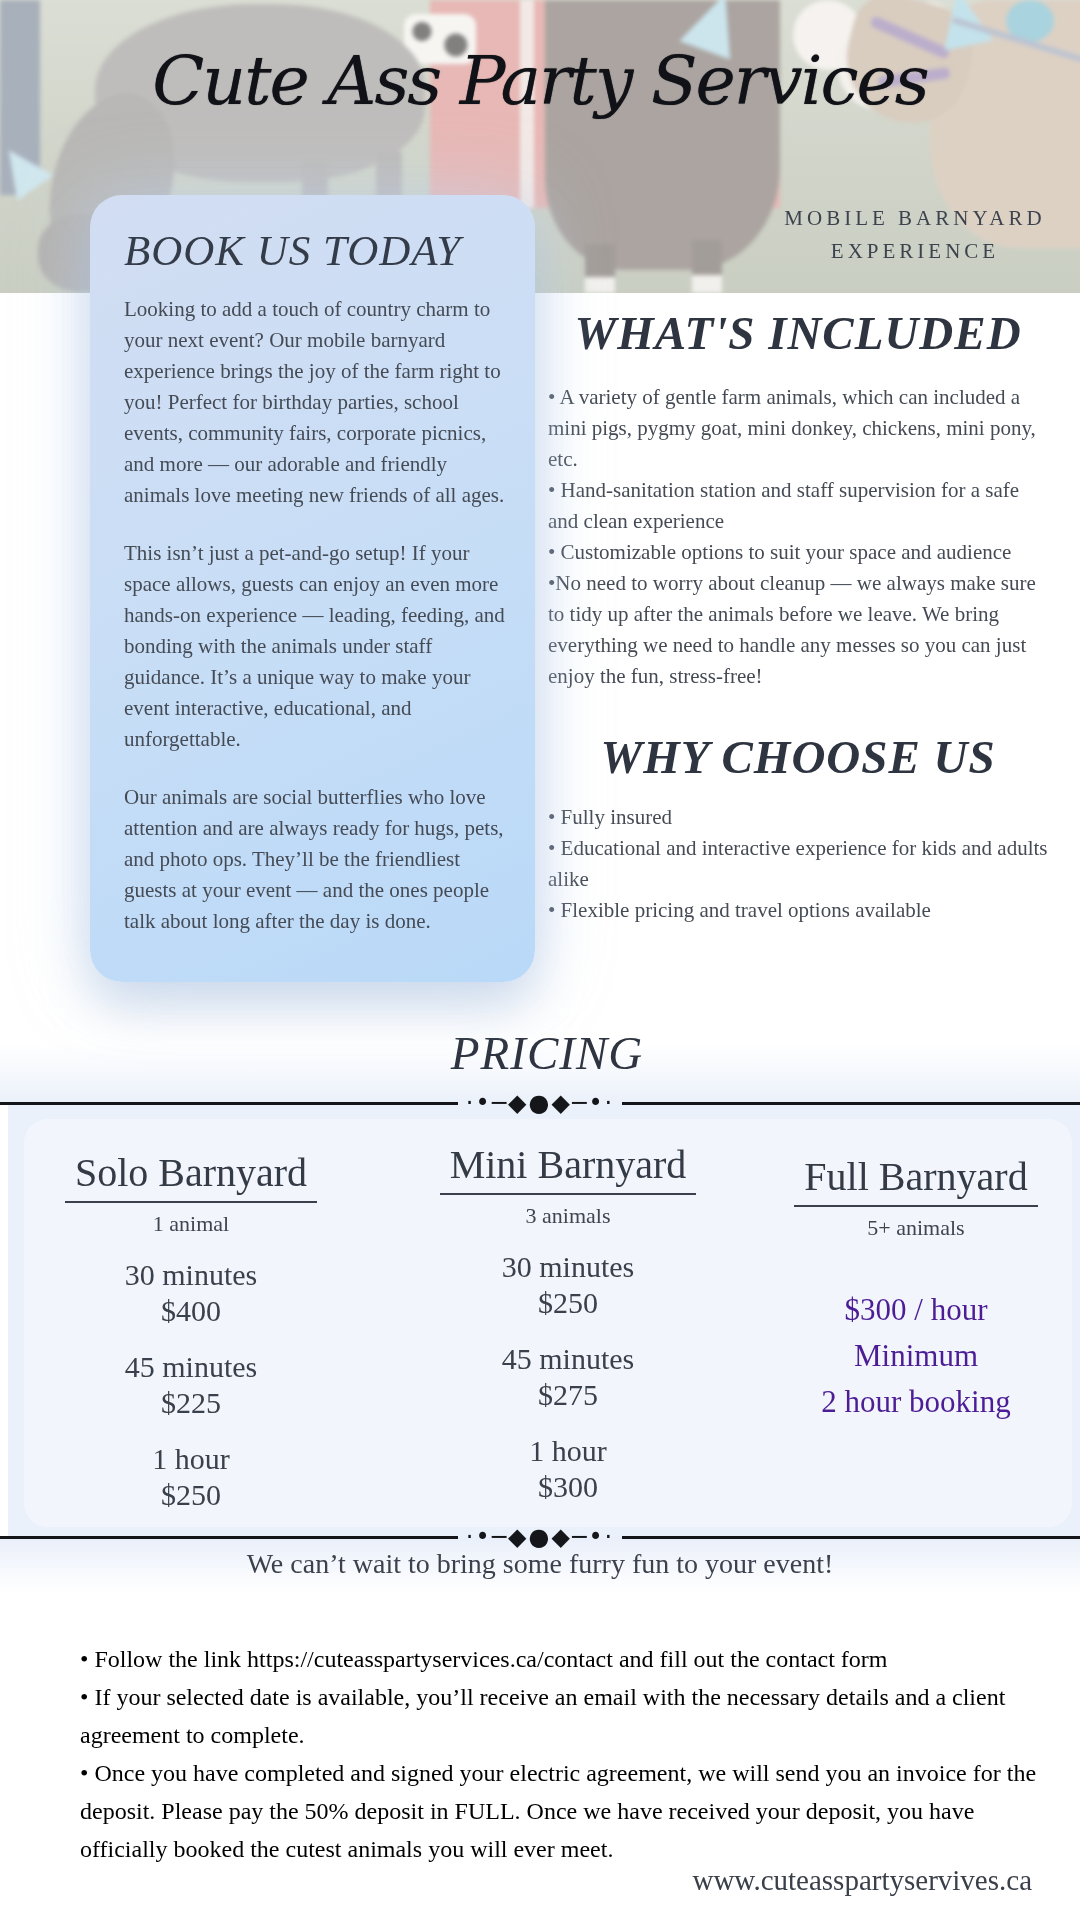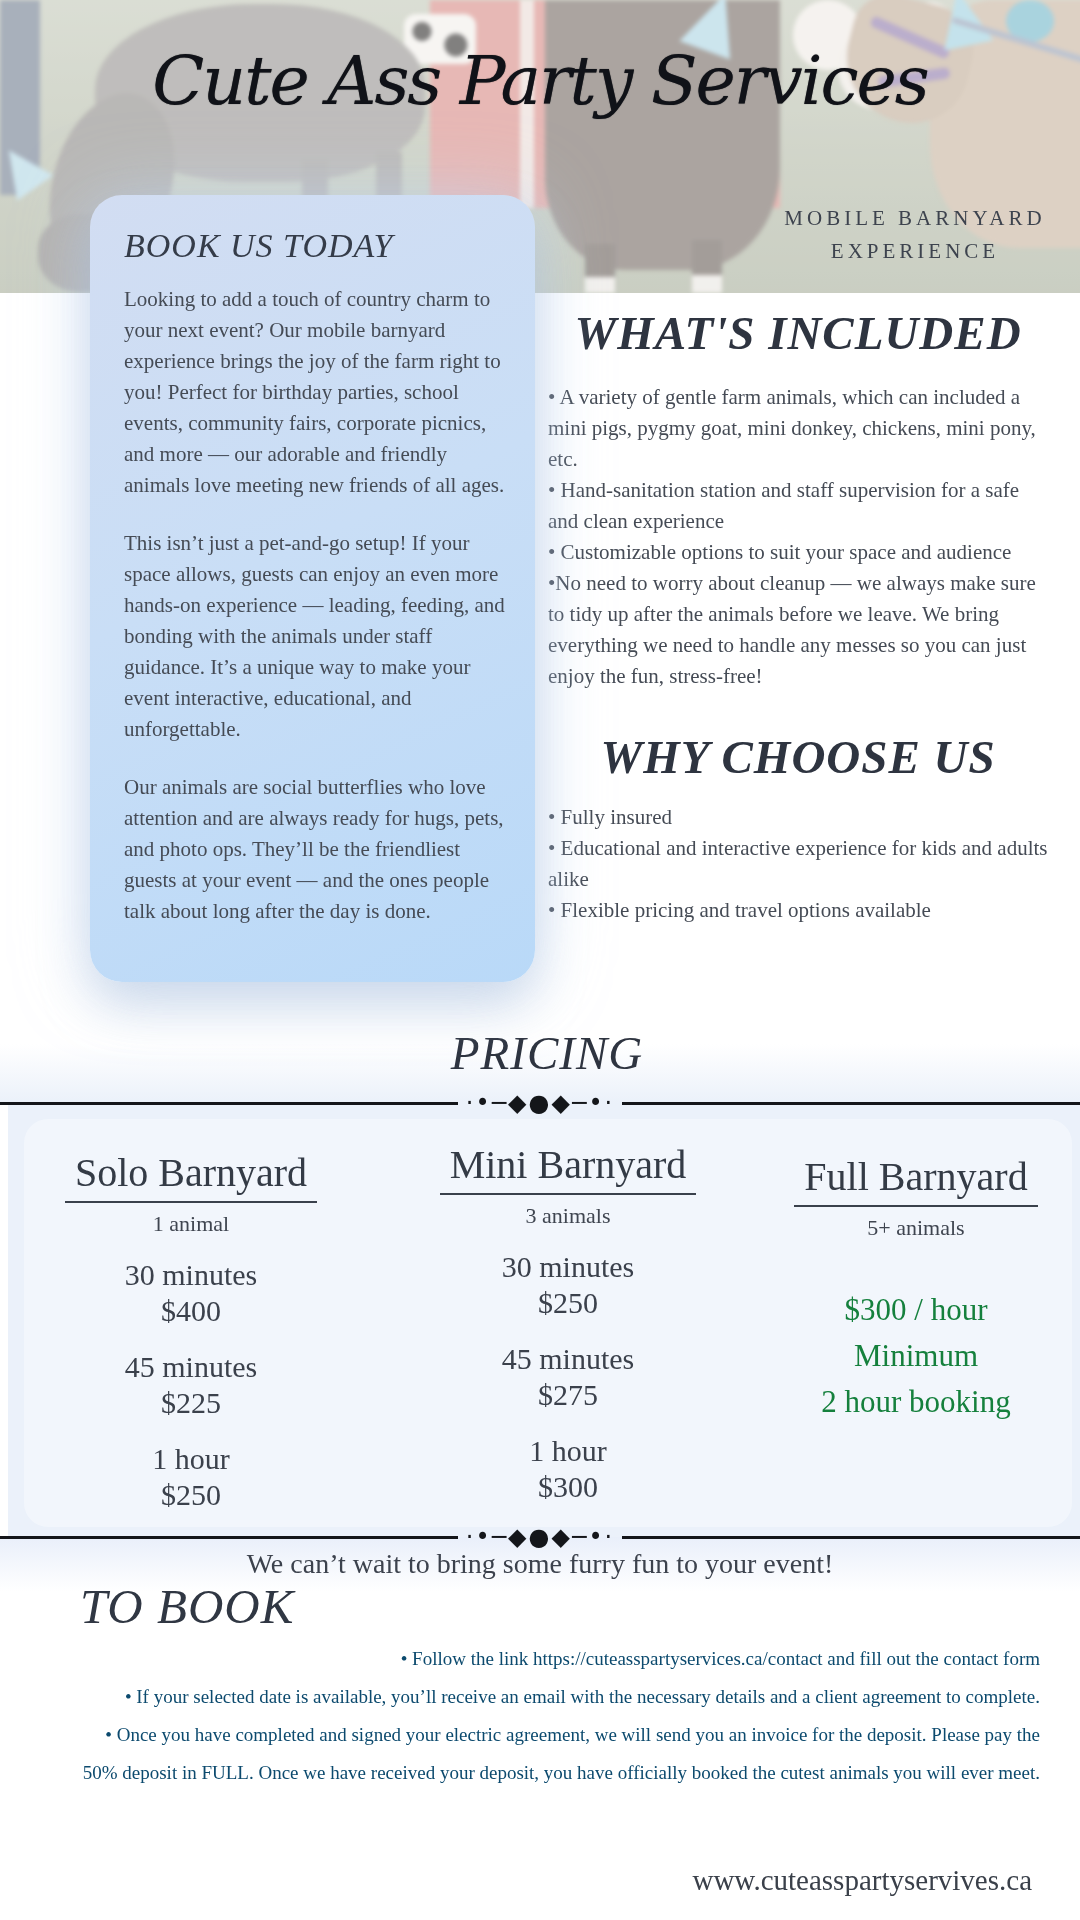--- a/index.html
+++ b/index.html
@@ -50,21 +50,21 @@
      font-family:"DejaVu Serif",serif;font-style:italic;font-size:68px;line-height:1.15;
      letter-spacing:-2px;color:#101218;text-shadow:0 0 1px rgba(10,10,14,.65);}
   .hero-tagline{position:absolute;left:775px;top:202px;width:280px;z-index:5;text-align:center;
      font-size:21px;line-height:33px;letter-spacing:4px;color:#3d434e;}
 
   
   .book-box{position:absolute;left:90px;top:195px;width:445px;height:787px;box-sizing:border-box;
      padding:26px 30px 0 32px;border-radius:32px;z-index:6;overflow:hidden;
      background:linear-gradient(155deg,#d2ddf2 0%,#c9def6 45%,#b9d9f8 100%);
      box-shadow:0 25px 50px rgba(150,175,210,.40),0 0 70px rgba(200,220,245,.55);}
-  .book-heading{font-style:italic;font-size:34px;line-height:1.1;letter-spacing:1px;color:#353c49;margin:6px 0 20px 2px;}
+  .book-heading{font-style:italic;font-size:43px;line-height:1.1;letter-spacing:1px;color:#353c49;margin:6px 0 20px 2px;}
   .book-p{font-size:21px;line-height:31px;color:#454b55;margin:0 0 27px 2px;}
 
   
   .right-col{position:absolute;left:548px;top:296px;width:500px;}
   .sec-heading{font-style:italic;font-size:47px;line-height:1.15;letter-spacing:1px;color:#2e3440;text-align:center;margin:0;}
   .included-heading{margin:10px 0 22px 0;}
   .why-heading{margin:38px 0 18px 0;}
   .bullet{font-size:21px;line-height:31px;color:#454b55;margin:0;}
 
   
@@ -84,28 +84,28 @@
      letter-spacing:2px;color:#14161a;}
   .price-col{position:absolute;text-align:center;}
   .price-col-1{left:28px;top:48px;width:310px;}
   .price-col-2{left:405px;top:40px;width:310px;}
   .price-col-3{left:752px;top:52px;width:312px;}
   .pc-title{display:inline-block;font-size:40px;line-height:1.1;color:#343b46;padding:0 10px 6px 10px;
      border-bottom:2px solid #3a414c;}
   .pc-sub{font-size:22px;margin-top:8px;color:#3f4550;text-align:center;}
   .pc-item{margin-top:20px;}
   .pc-line{font-size:30px;line-height:36px;color:#3b414c;}
-  .pc-block{margin-top:46px;font-size:31px;line-height:46px;color:#15803d;}
+  .pc-block{margin-top:46px;font-size:31px;line-height:46px;color:#4c1d95;}
 
   
   .closing-line{position:absolute;left:0;top:1548px;width:100%;text-align:center;font-size:28px;color:#3c424d;}
   .to-book-heading{position:absolute;left:80px;top:1578px;font-style:italic;font-size:49px;
      letter-spacing:1px;color:#303743;}
   .footer-bullets{position:absolute;left:80px;top:1640px;width:960px;}
-  .footer-bullets .bullet{font-size:19px;line-height:38px;color:#0c4a6e;text-align:right;}
+  .footer-bullets .bullet{font-size:24px;line-height:38px;color:#000000;}
   .website{position:absolute;right:48px;top:1864px;font-size:29px;color:#3a404a;}
 </style>
 </head>
 <body>
 
 <div class="page">
 
   <div class="hero">
     <div class="photo-shapes">
       <div class="ph ph-person"></div>
@@ -222,21 +222,20 @@
     <span class="line"></span>
   </div>
   <div class="divider divider-2">
     <span class="line"></span>
     <span class="ornament">·•─◆●◆─•·</span>
     <span class="line"></span>
   </div>
   <div class="fade-bottom"></div>
 
   <div class="closing-line">We can’t wait to bring some furry fun to your event!</div>
-  <div class="to-book-heading">TO BOOK</div>
   <div class="footer-bullets">
     <p class="bullet">• Follow the link https://cuteasspartyservices.ca/contact and fill out the contact form</p>
     <p class="bullet">• If your selected date is available, you’ll receive an email with the necessary details and a client agreement to complete.</p>
     <p class="bullet">• Once you have completed and signed your electric agreement, we will send you an invoice for the deposit. Please pay the 50% deposit in FULL. Once we have received your deposit, you have officially booked the cutest animals you will ever meet.</p>
   </div>
   <div class="website">www.cuteasspartyservives.ca</div>
 
 </div>
 
 </body></html>

